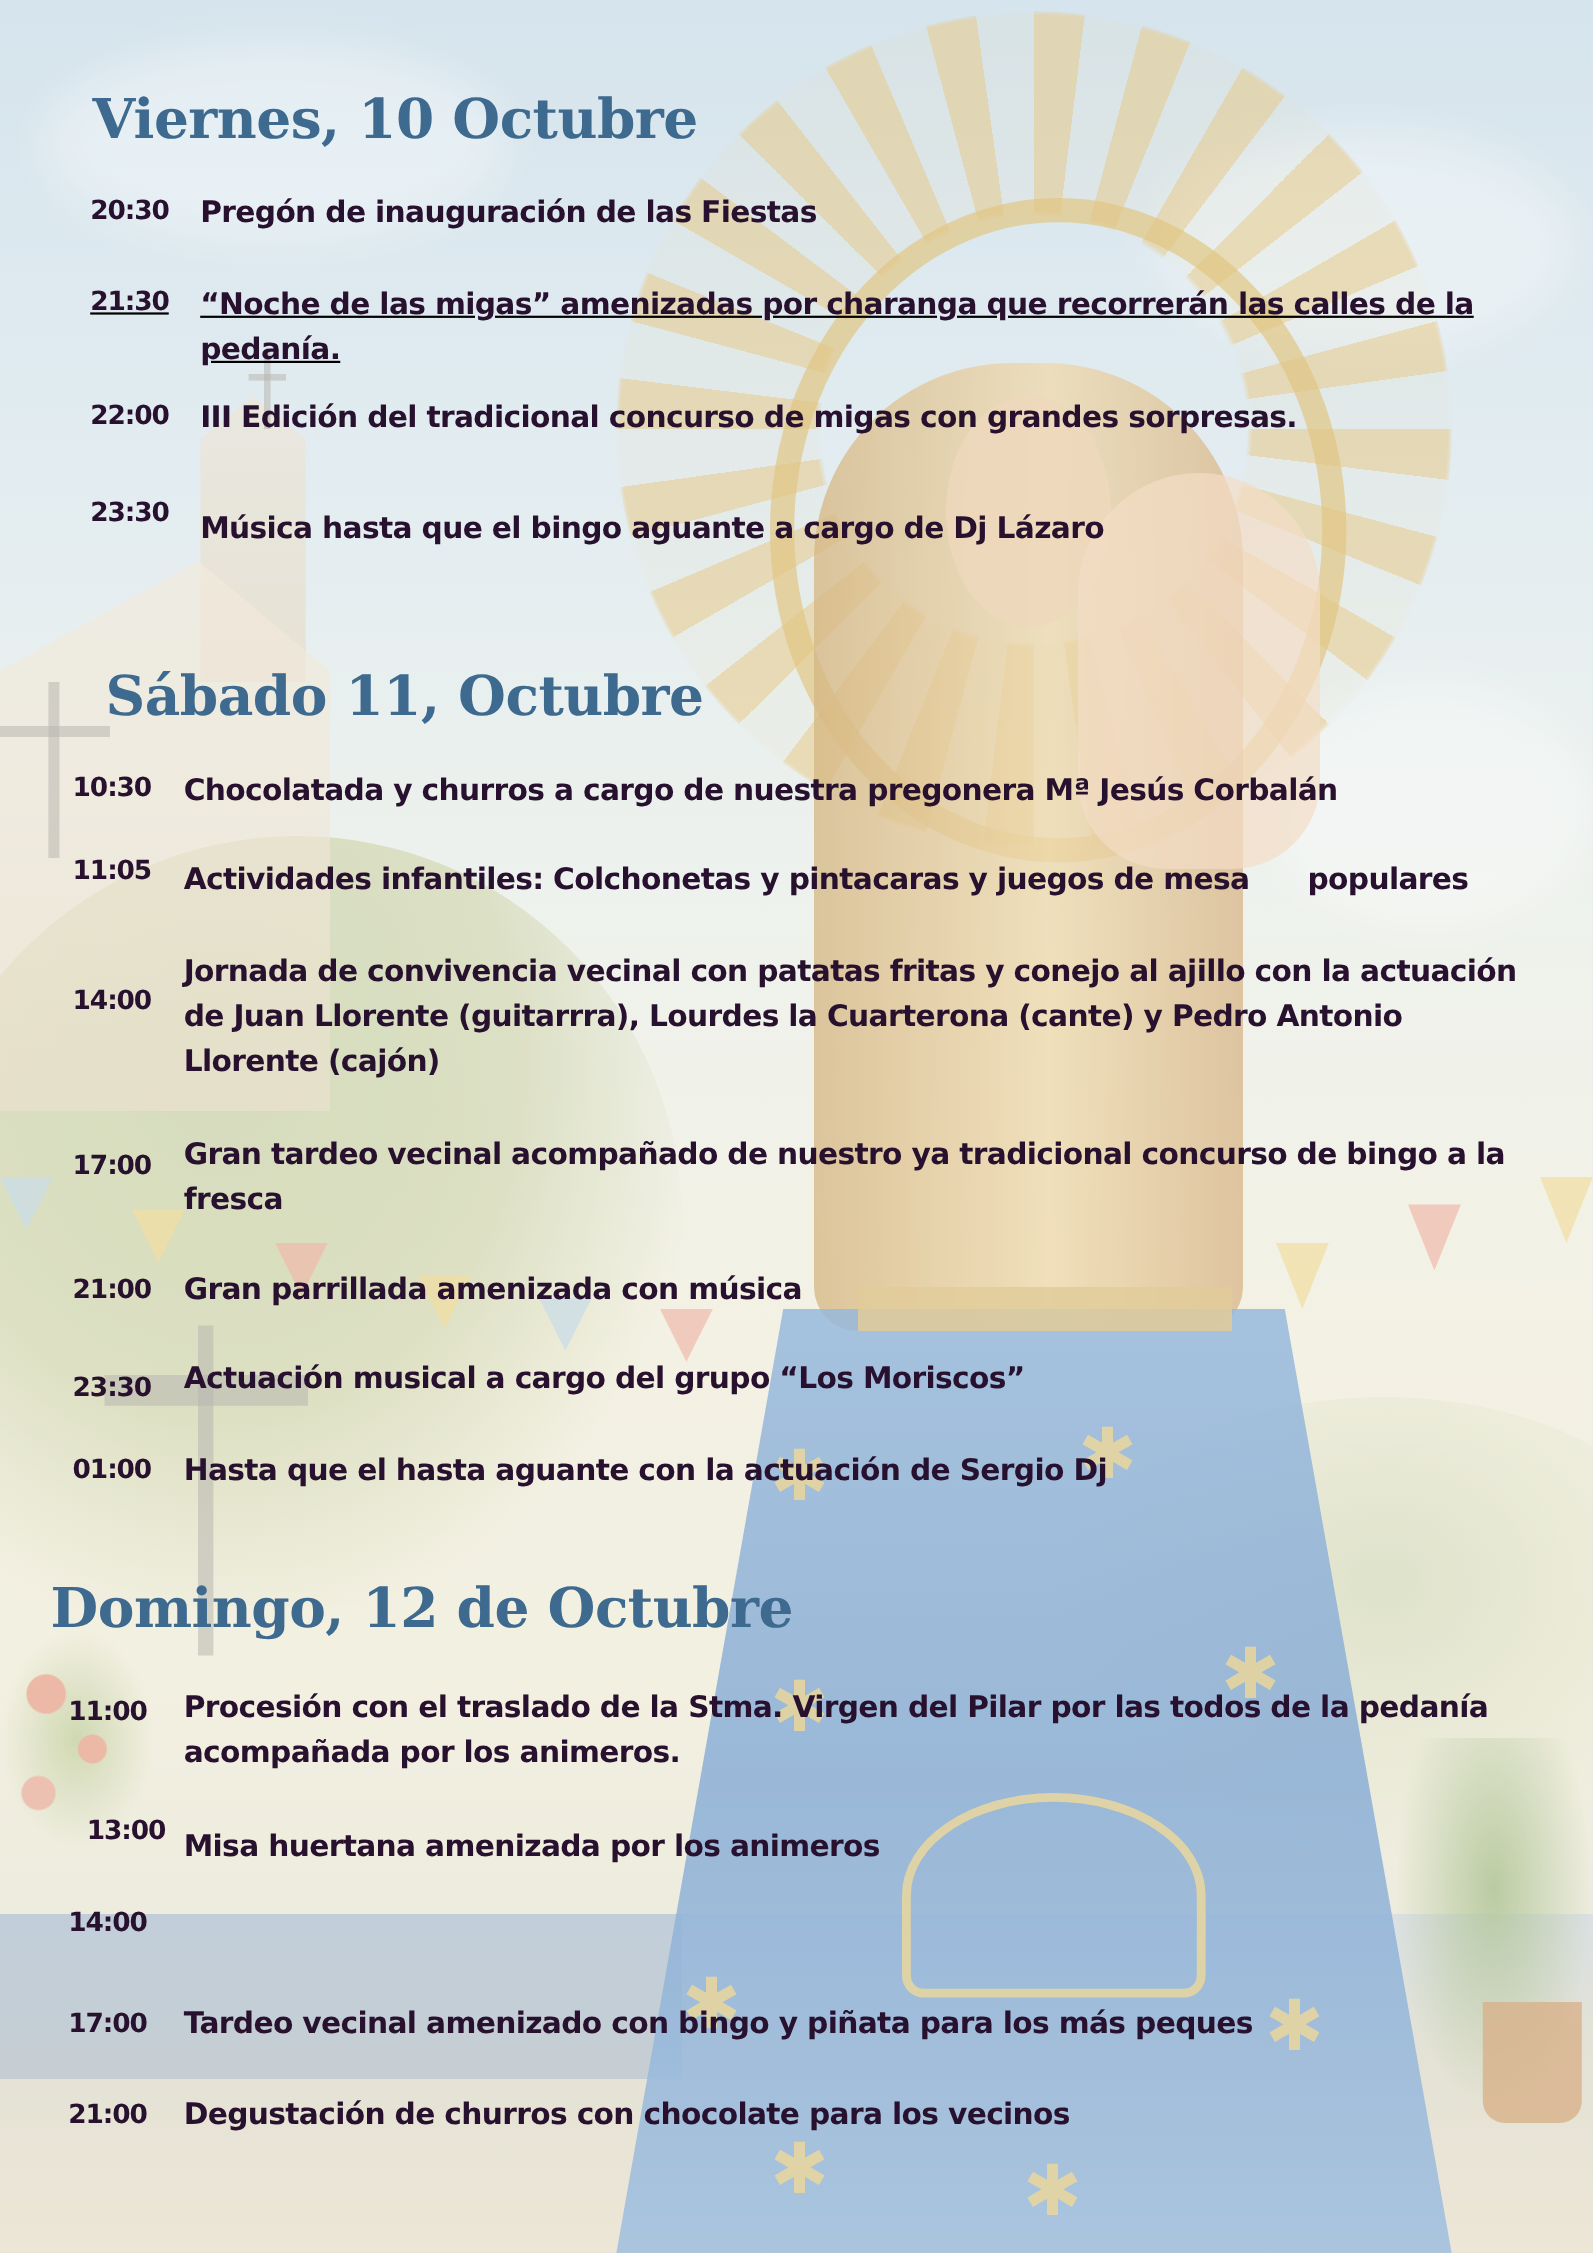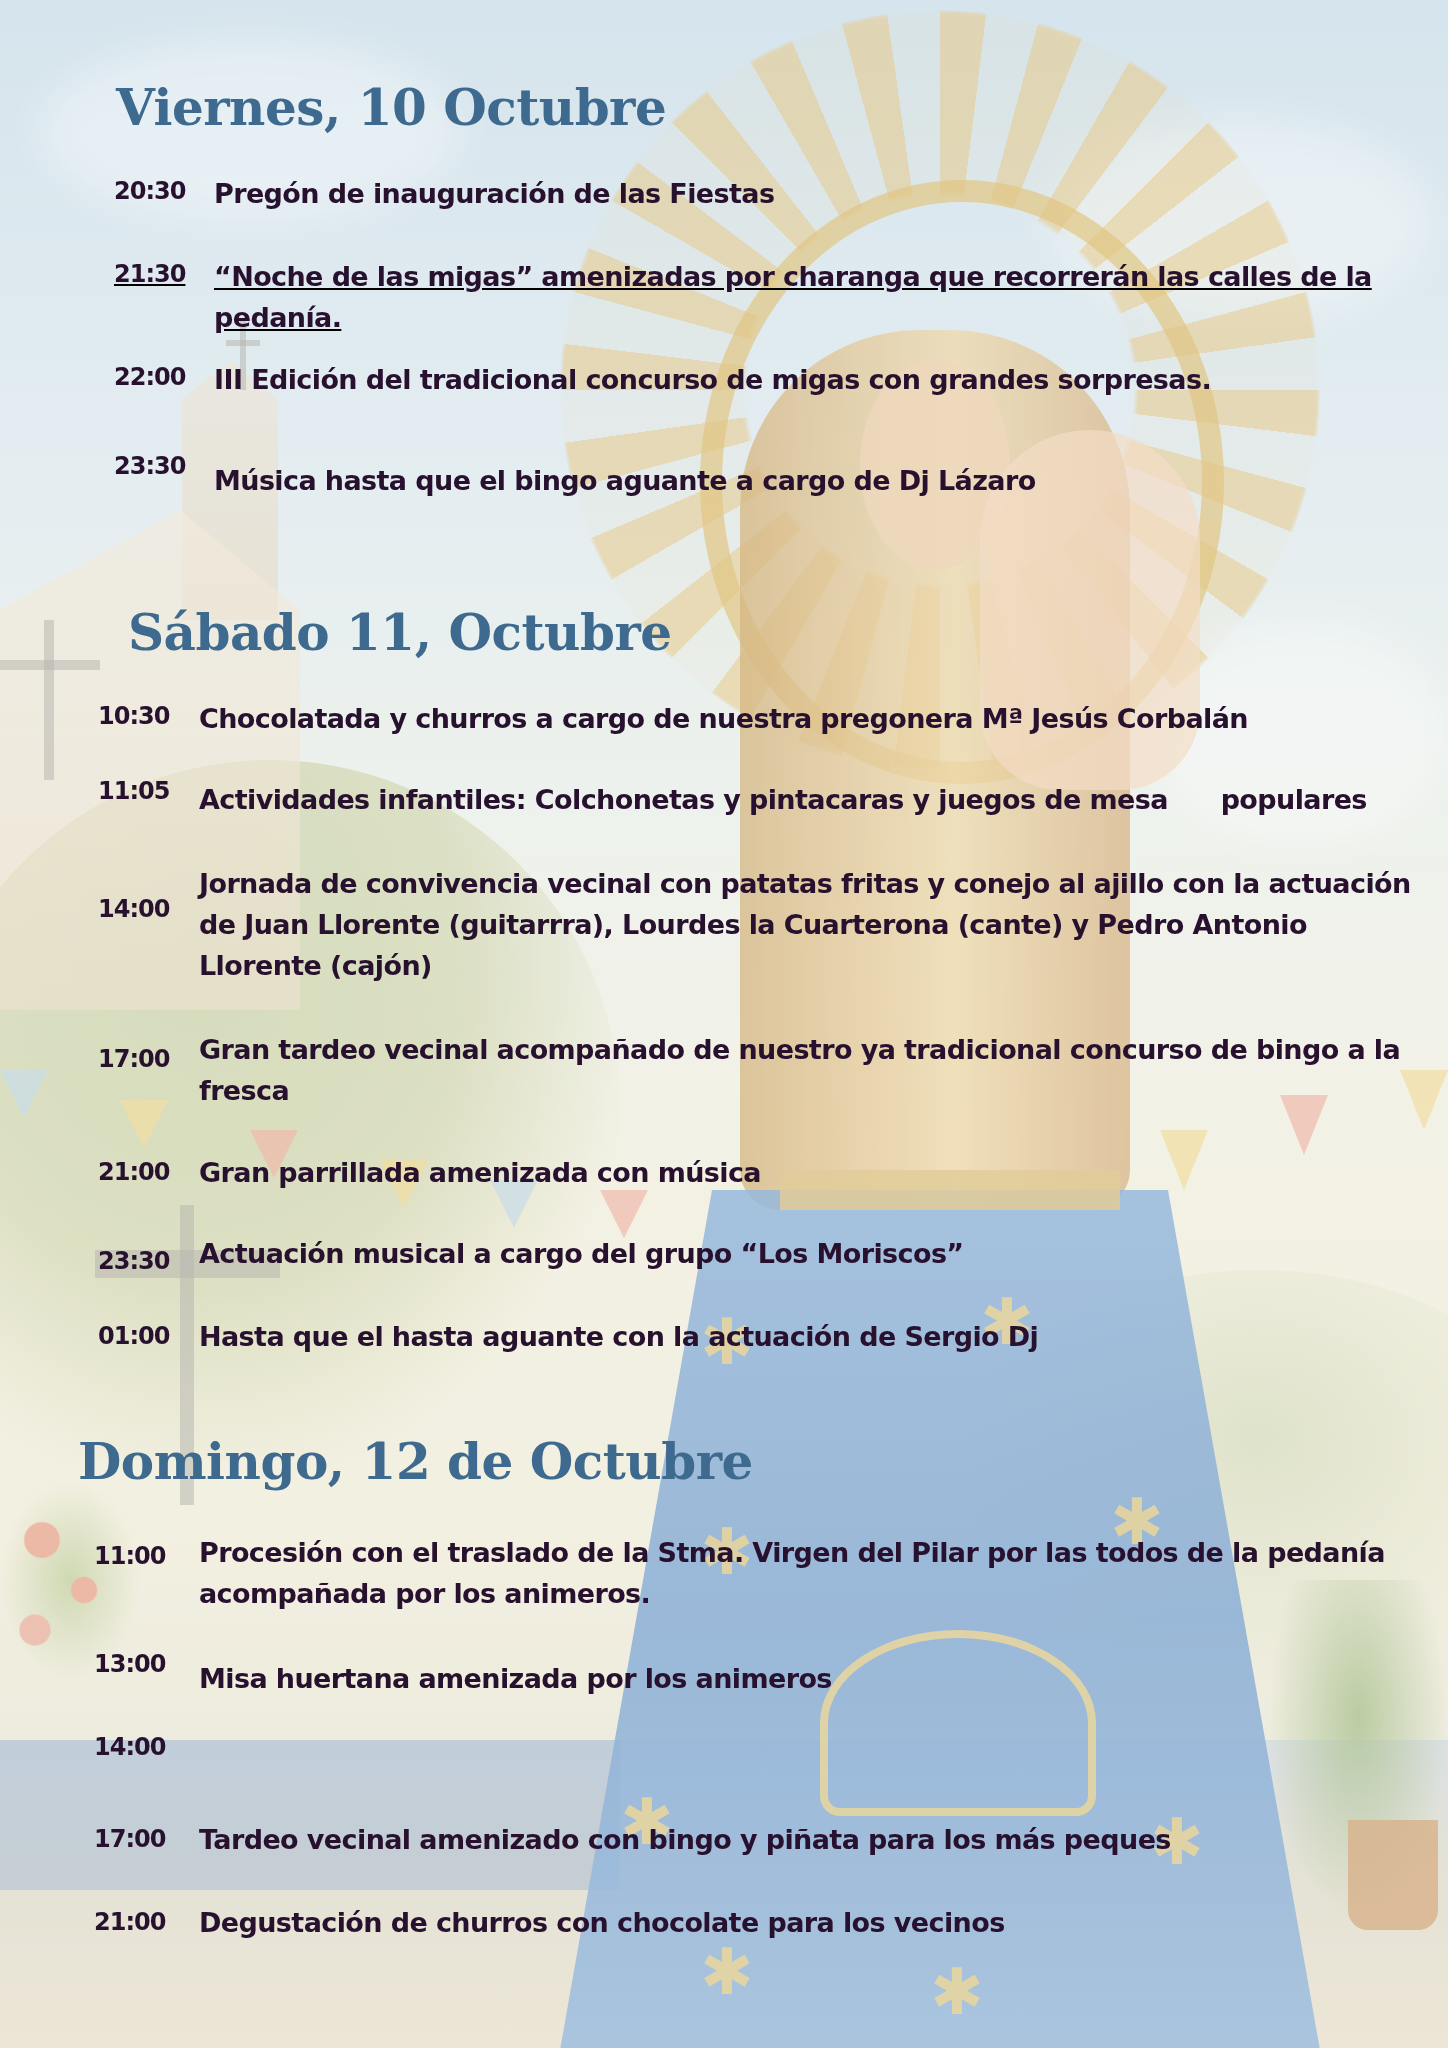--- a/index.html
+++ b/index.html
@@ -100,21 +100,21 @@
   .flowers {
     position: absolute; left: 0; top: 1480px; width: 140px; height: 200px;
     background: radial-gradient(circle at 30% 30%, #e59378 0 10%, transparent 11%),
                 radial-gradient(circle at 60% 55%, #e59378 0 9%, transparent 10%),
                 radial-gradient(circle at 25% 75%, #e6a08a 0 8%, transparent 9%),
                 radial-gradient(ellipse at 50% 50%, #b5c58a 0%, rgba(180,195,140,0) 70%);
     opacity: 0.85;
   }
   .veil { position: absolute; inset: 0; background: rgba(255,255,255,0.28); }
 
-  .content { position: absolute; inset: 0; margin-left: 32px; }
+  .content { position: absolute; inset: 0; }
   .day-title {
     position: absolute; margin: 0;
     font-family: "DejaVu Serif", "Liberation Serif", serif;
     font-weight: bold; font-size: 50px; letter-spacing: -0.5px;
     color: #3d6a8e;
   }
   .event { position: absolute; display: flex; align-items: flex-start; }
   .time {
     font-family: "DejaVu Sans", sans-serif; font-weight: bold;
     font-size: 24px; color: #27112e; letter-spacing: -1px; flex: 0 0 auto;
@@ -228,21 +228,21 @@
     <span class="time" style="width:101px;margin-top:6px;">01:00</span>
     <span class="desc">Hasta que el hasta aguante con la actuación de Sergio Dj</span>
   </div>
 
   <h2 class="day-title" style="left:46px;top:1432px;">Domingo, 12 de Octubre</h2>
 
   <div class="event" style="left:62px;top:1532px;width:1300px;">
     <span class="time" style="width:105px;margin-top:10px;">11:00</span>
     <span class="desc">Procesión con el traslado de la Stma. Virgen del Pilar por las todos de la pedanía acompañada por los animeros.</span>
   </div>
-  <div class="event" style="left:62px;top:1650px;width:1300px;">
+  <div class="event" style="left:62px;top:1650px;width:1300px;text-align:center;">
     <span class="time" style="width:105px;margin-top:0px;">13:00</span>
     <span class="desc" style="margin-top:8px;">Misa huertana amenizada por los animeros</span>
   </div>
   <div class="event" style="left:62px;top:1733px;width:1360px;">
     <span class="time" style="width:105px;margin-top:0px;">14:00</span>
   </div>
   <div class="event" style="left:62px;top:1819px;width:1320px;">
     <span class="time" style="width:105px;margin-top:6px;">17:00</span>
     <span class="desc">Tardeo vecinal amenizado con bingo y piñata para los más peques</span>
   </div>

